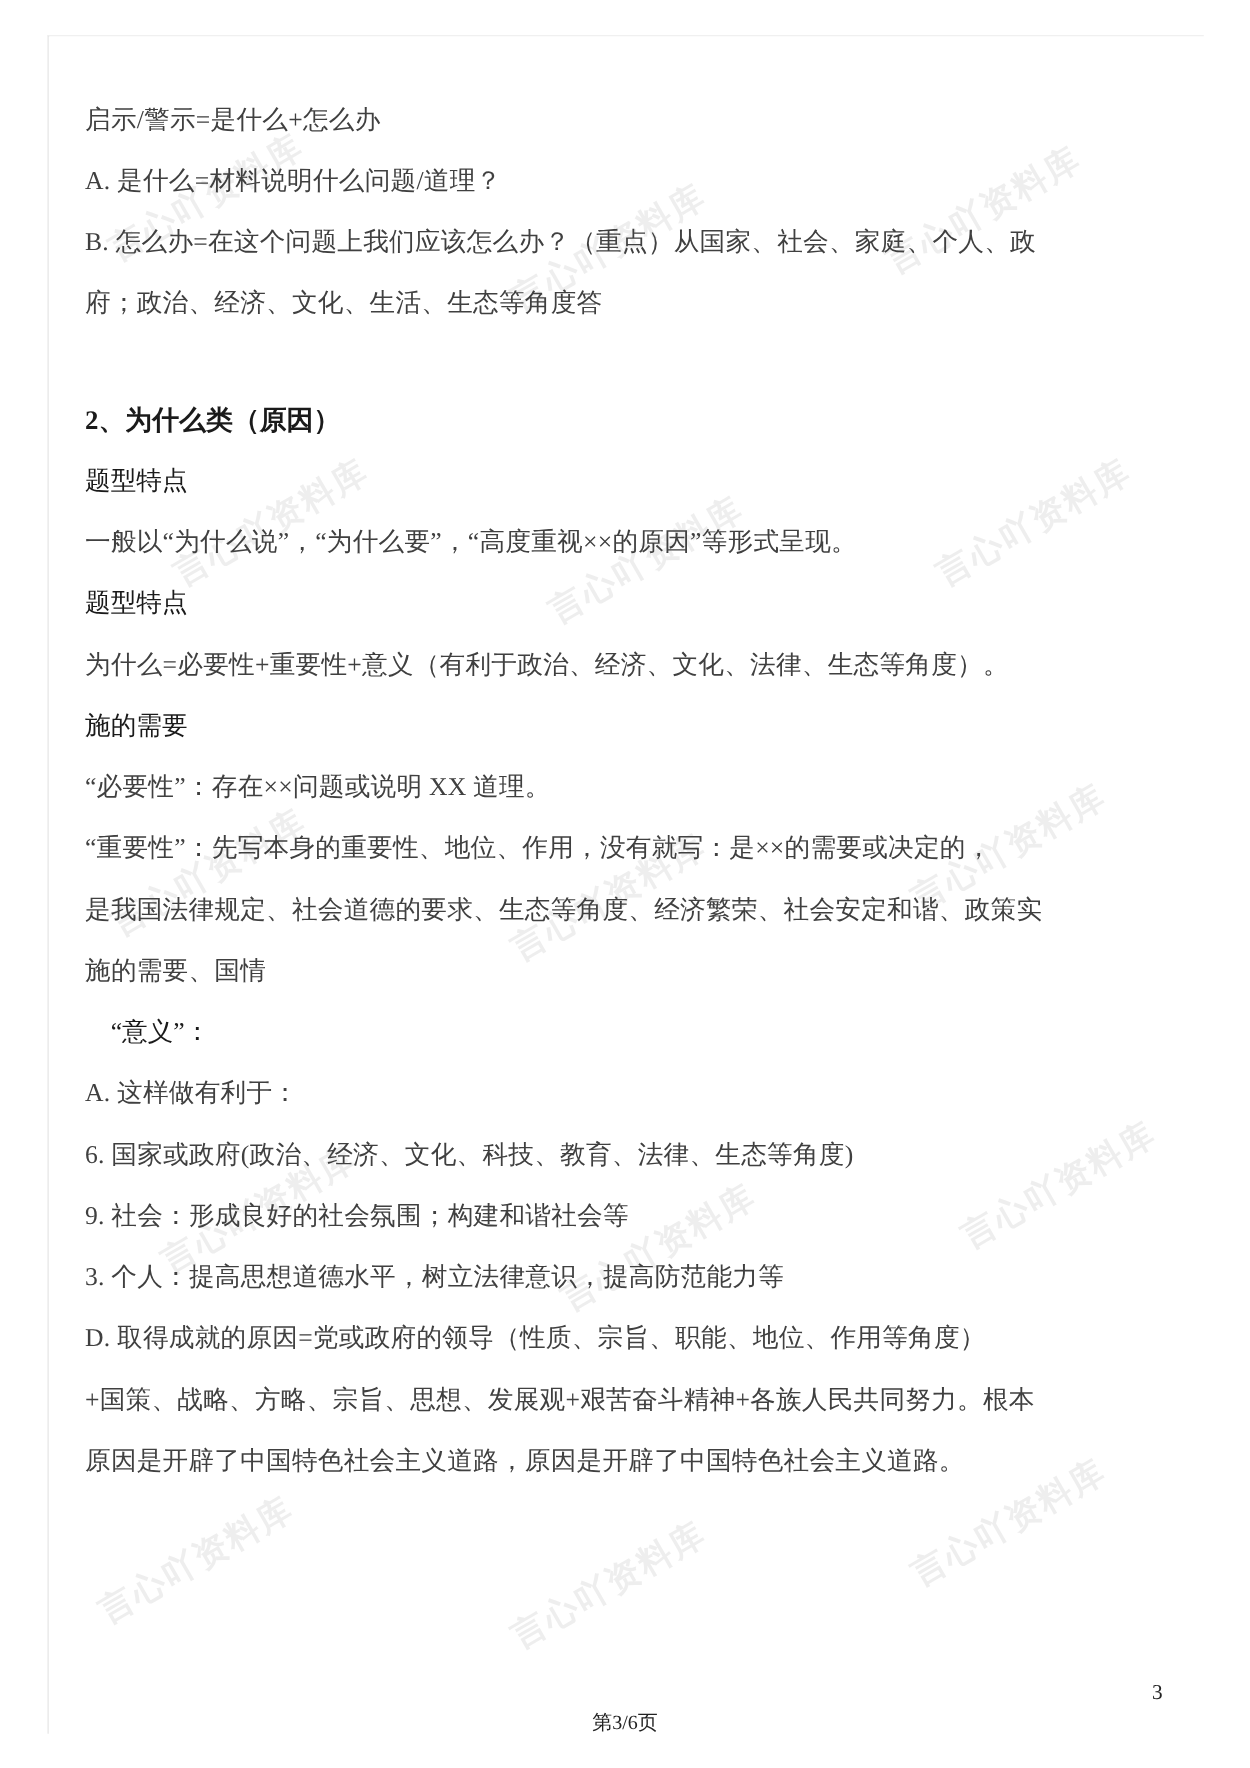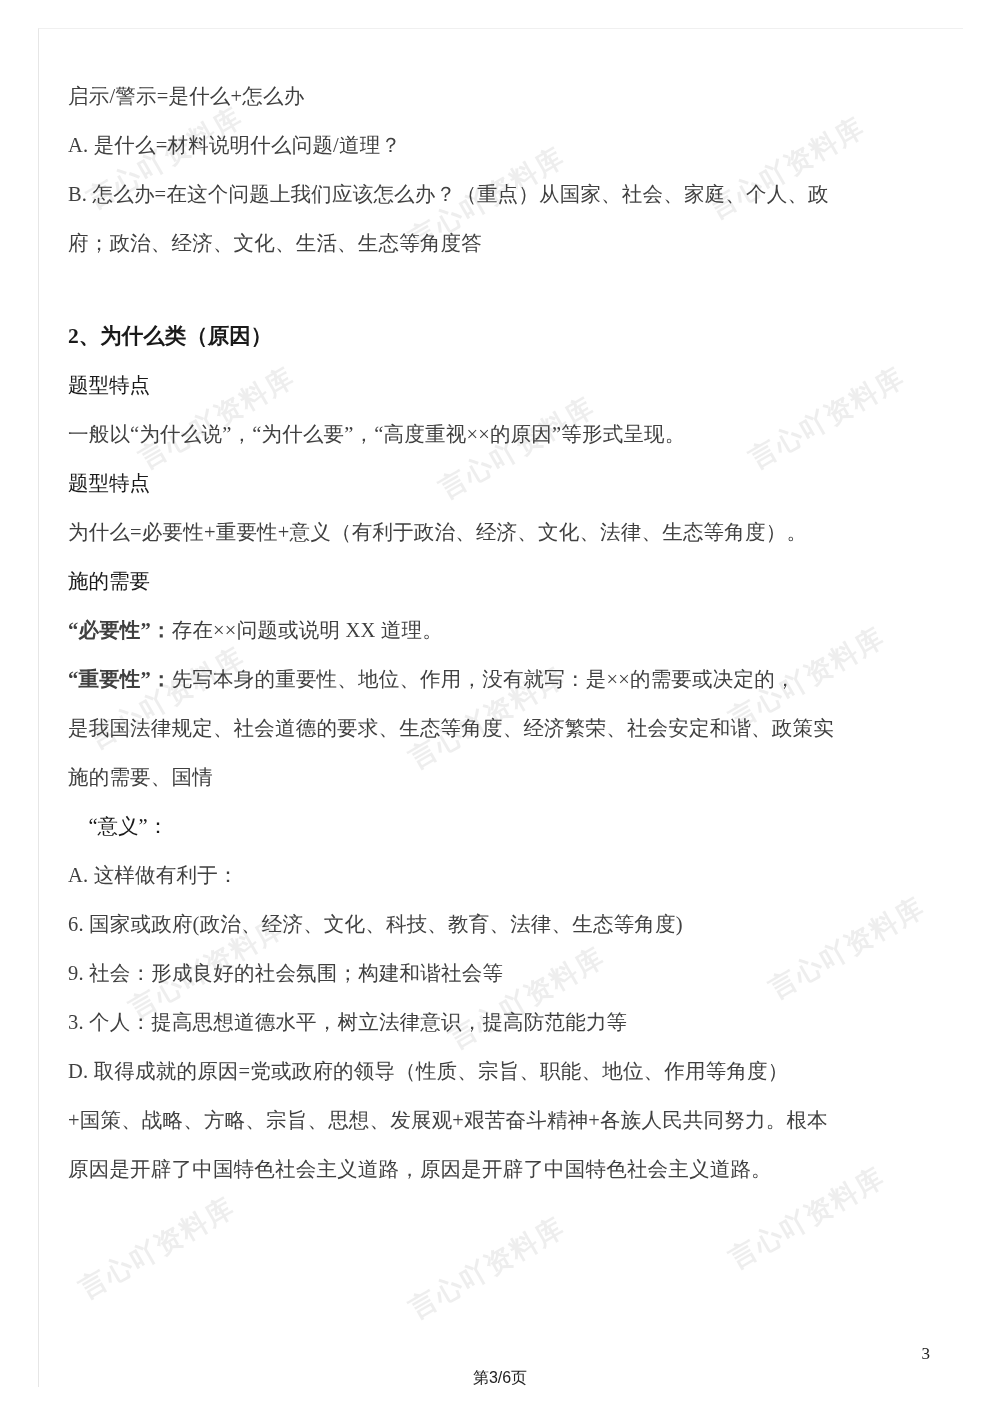--- a/index.html
+++ b/index.html
@@ -47,21 +47,21 @@
     font-weight: bold;
     font-size: 21.5px;
     line-height: 49px;
   }
   .sub-heading {
     font-weight: normal;
     font-size: 20.5px;
     line-height: 49px;
   }
   .bold-lead {
-    font-weight: bold;
+    font-weight: normal;
   }
   .gap-lg {
     height: 44px;
   }
   
   .wm {
     position: absolute;
     font-family: "Liberation Sans", sans-serif;
     font-size: 27px;
     font-weight: bold;
@@ -74,21 +74,21 @@
   }
   
   #footer {
     position: absolute;
     left: 0;
     top: 1368px;
     width: 1000px;
     text-align: center;
     font-size: 16px;
     color: #222;
-    font-family: Liberation Sans, sans-serif;
+    font-family: Liberation Serif, serif;
   }
   #page-number {
     position: absolute;
     right: 70px;
     top: 1344px;
     font-size: 17px;
     color: #222;
     font-family: "Liberation Serif", serif;
   }
 </style>

